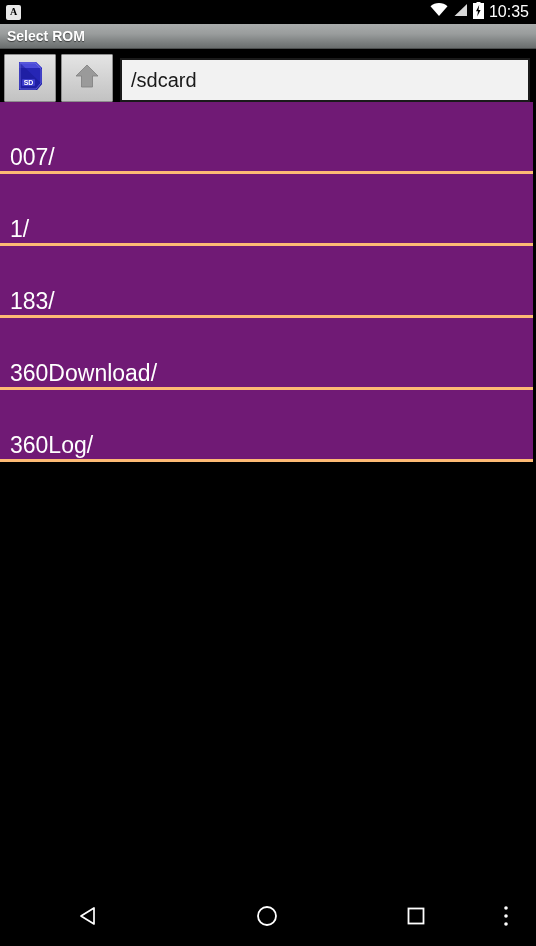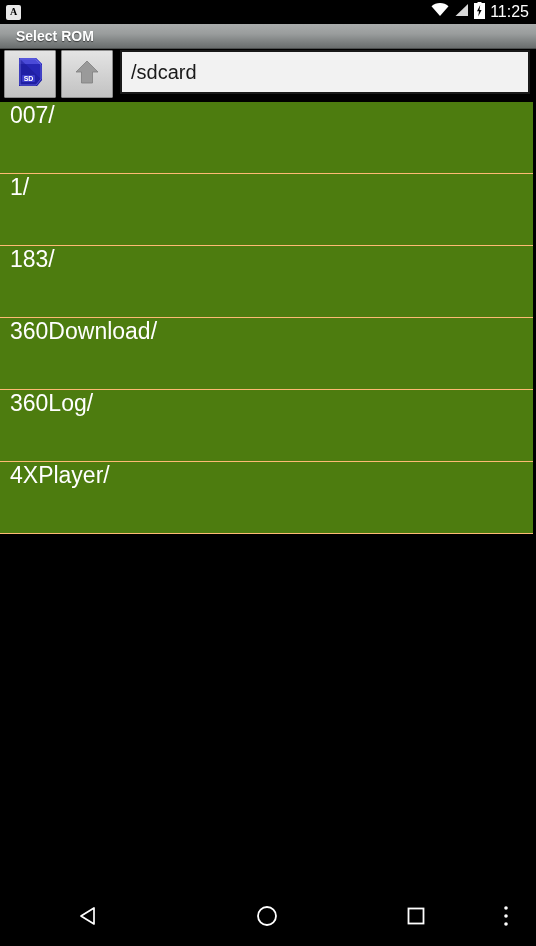--- a/index.html
+++ b/index.html
@@ -76,34 +76,34 @@
     background: linear-gradient(to bottom, #a9acac 0%, #9a9d9d 40%, #7d8181 75%, #6a6e6e 100%);
     border-bottom: 1px solid #4a4d4d;
     box-sizing: border-box;
     display: flex;
     align-items: center;
   }
   .title-text {
     color: #ffffff;
     font-size: 14px;
     font-weight: bold;
-    padding-left: 16px;
+    padding-left: 7px;
     text-shadow: 0 1px 1px rgba(0,0,0,0.55);
     font-family: "Liberation Sans", sans-serif;
   }
 
   
   .toolbar {
     position: absolute;
     top: 50px; left: 0;
     width: 536px;
     height: 52px;
     background: #000000;
     display: flex;
-    align-items: flex-start;
+    align-items: flex-end;
     box-sizing: border-box;
     padding: 0 4px;
     gap: 5px;
   }
   .tool-btn {
     width: 52px;
     height: 48px;
     background: linear-gradient(to bottom, #e4e4e4 0%, #d3d3d3 50%, #c2c2c2 100%);
     border: 1px solid #8d8d8d;
     box-sizing: border-box;
@@ -136,24 +136,24 @@
     top: 102px; left: 0;
     width: 536px;
     height: 788px;
     background: #000000;
     overflow: hidden;
   }
   .file-row {
     height: 72px;
     box-sizing: border-box;
     display: flex;
-    align-items: flex-start;
-    border-bottom: 1px solid #fdba74;
+    align-items: flex-end;
+    border-bottom: 3px solid #fdba74;
     margin-right: 3px;
-    background: #4d7c0f;
+    background: #701a75;
   }
   .file-name {
     color: #ffffff;
     font-size: 23px;
     padding-left: 10px;
     font-family: "Liberation Sans", sans-serif;
     white-space: nowrap;
   }
 
   
@@ -197,21 +197,21 @@
           <path d="M14 1 L14 13 L1.5 13 Z" fill="#d8d8d8"></path>
         </svg>
       </span>
       <span class="icon-battery">
         <svg width="11" height="17" viewBox="0 0 11 17">
           <rect x="0.5" y="1.5" width="10" height="15" fill="#ffffff" stroke="#ffffff" stroke-width="1"></rect>
           <rect x="3.5" y="0" width="4" height="2" fill="#ffffff"></rect>
           <path d="M6.2 3 L3 9.2 L5 9.2 L4.2 14.5 L7.6 8 L5.5 8 Z" fill="#000000"></path>
         </svg>
       </span>
-      <span class="clock">11:25</span>
+      <span class="clock">10:35</span>
     </div>
   </div>
 
   <div class="title-bar">
     <span class="title-text">Select ROM</span>
   </div>
 
   <div class="toolbar">
 
     <div class="tool-btn">
@@ -250,23 +250,20 @@
     </div>
     <div class="file-row">
       <span class="file-name">183/</span>
     </div>
     <div class="file-row">
       <span class="file-name">360Download/</span>
     </div>
     <div class="file-row">
       <span class="file-name">360Log/</span>
     </div>
-    <div class="file-row">
-      <span class="file-name">4XPlayer/</span>
-    </div>
   </div>
 
   <div class="nav-bar">
     <div class="nav-btn nav-back">
       <span>
         <svg width="22" height="22" viewBox="0 0 22 22">
           <path d="M16 3 L16 19 L3 11 Z" fill="none" stroke="#ffffff" stroke-width="1.7" stroke-linejoin="round"></path>
         </svg>
       </span>
     </div>

